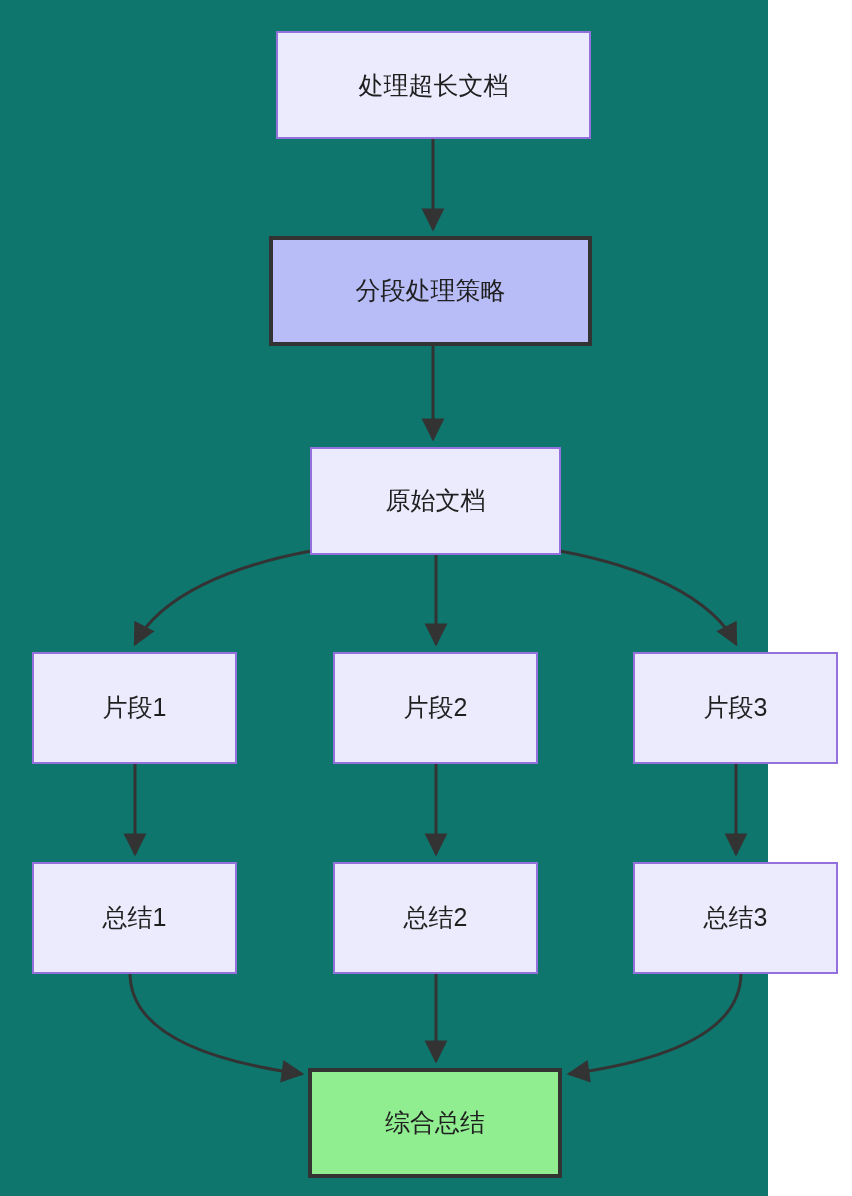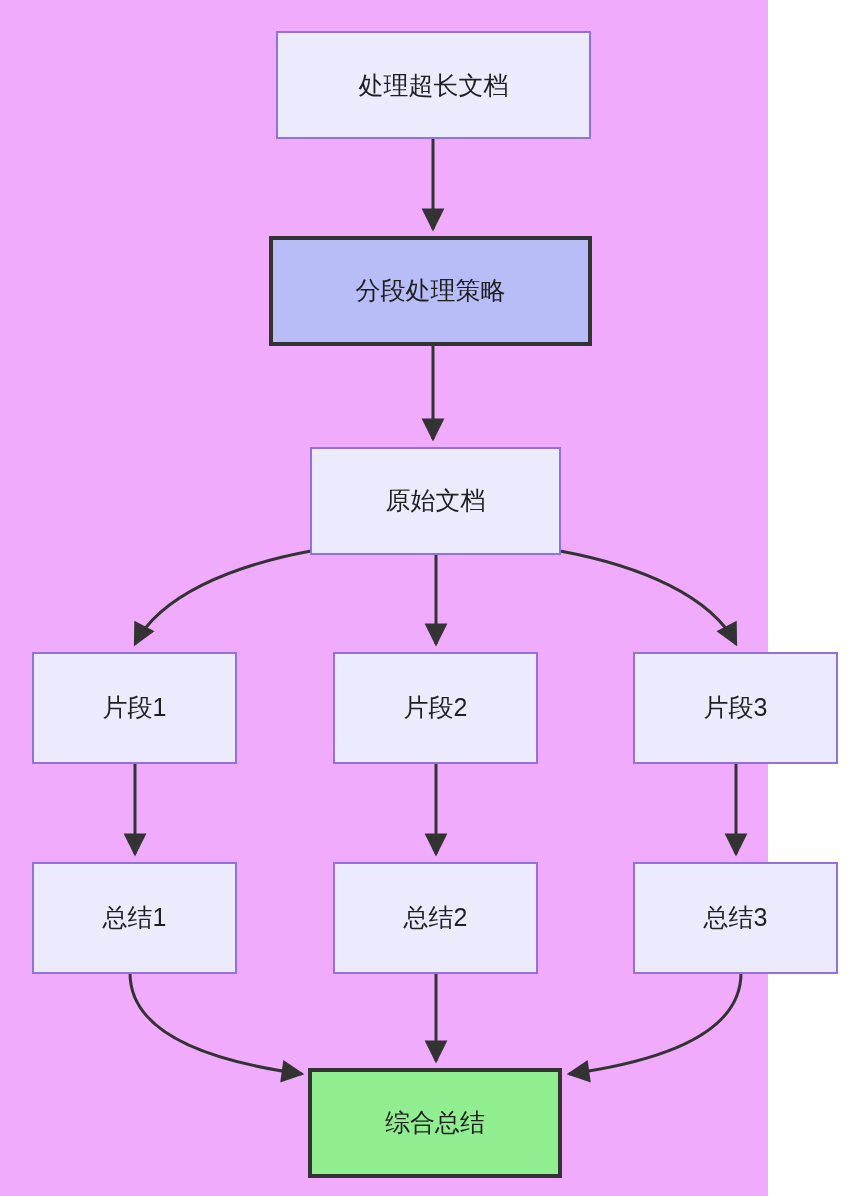--- a/index.html
+++ b/index.html
@@ -10,21 +10,21 @@
   body {
     width: 852px;
     height: 1196px;
     overflow: hidden;
     font-family: "Liberation Sans", "DejaVu Sans", sans-serif;
   }
   #flowchart {
     position: relative;
     width: 768px;
     height: 1196px;
-    background: #f0abfc;
+    background: #0f766e;
   }
   svg.diagram {
     display: block;
     width: 852px;
     height: 1196px;
   }
   .node-rect {
     fill: #ECEAFD;
     stroke: #9370DB;
     stroke-width: 2;

